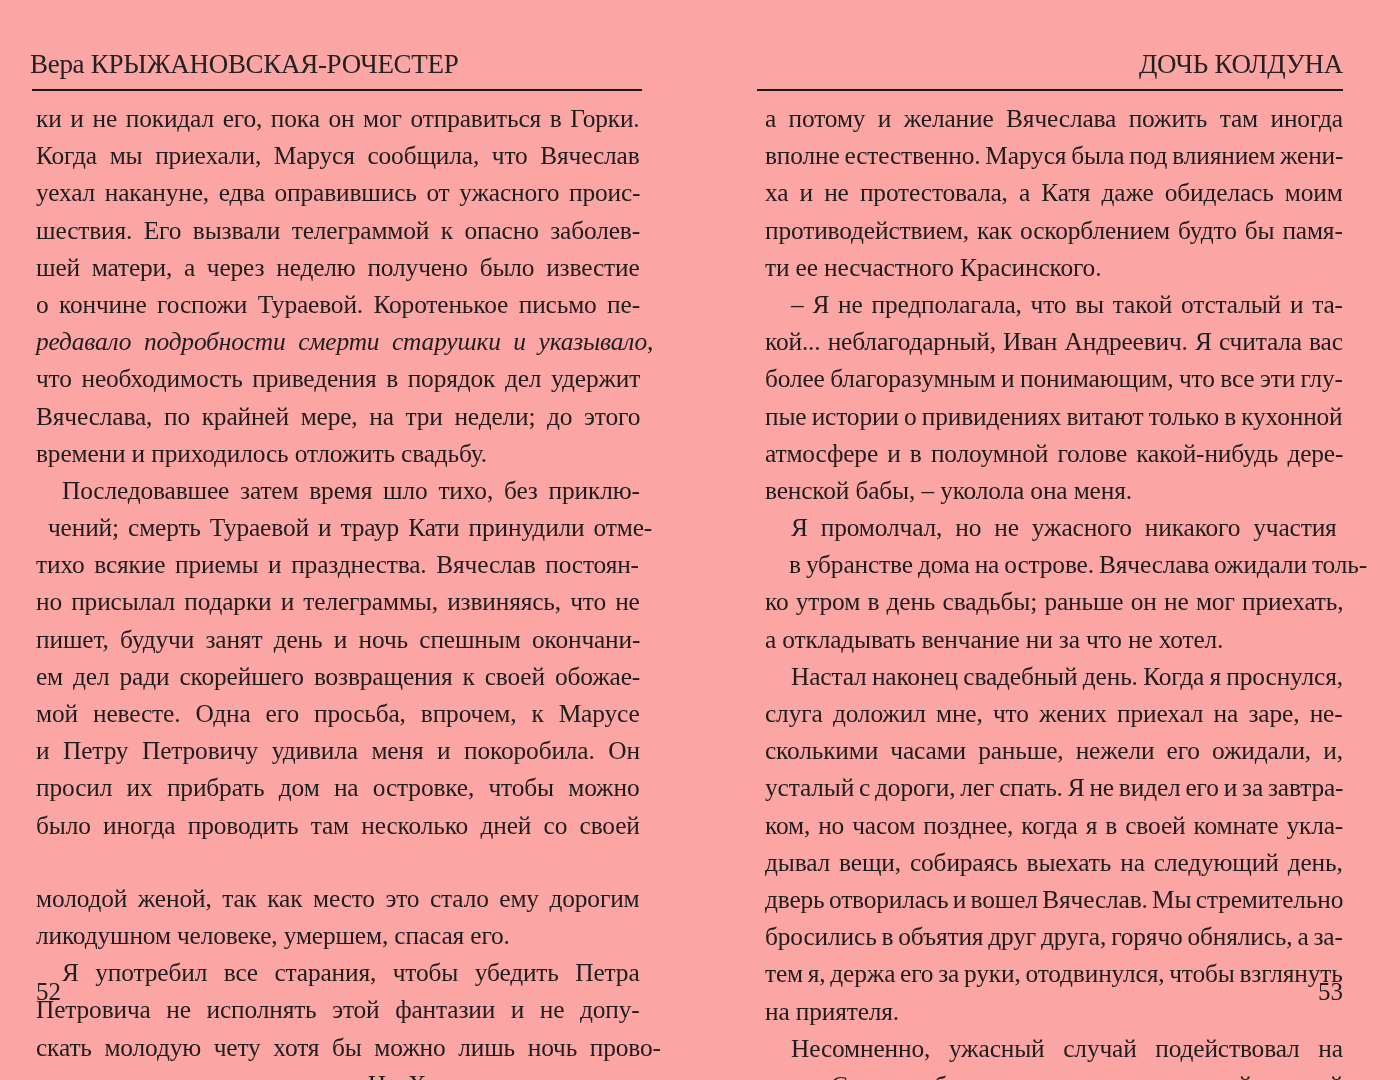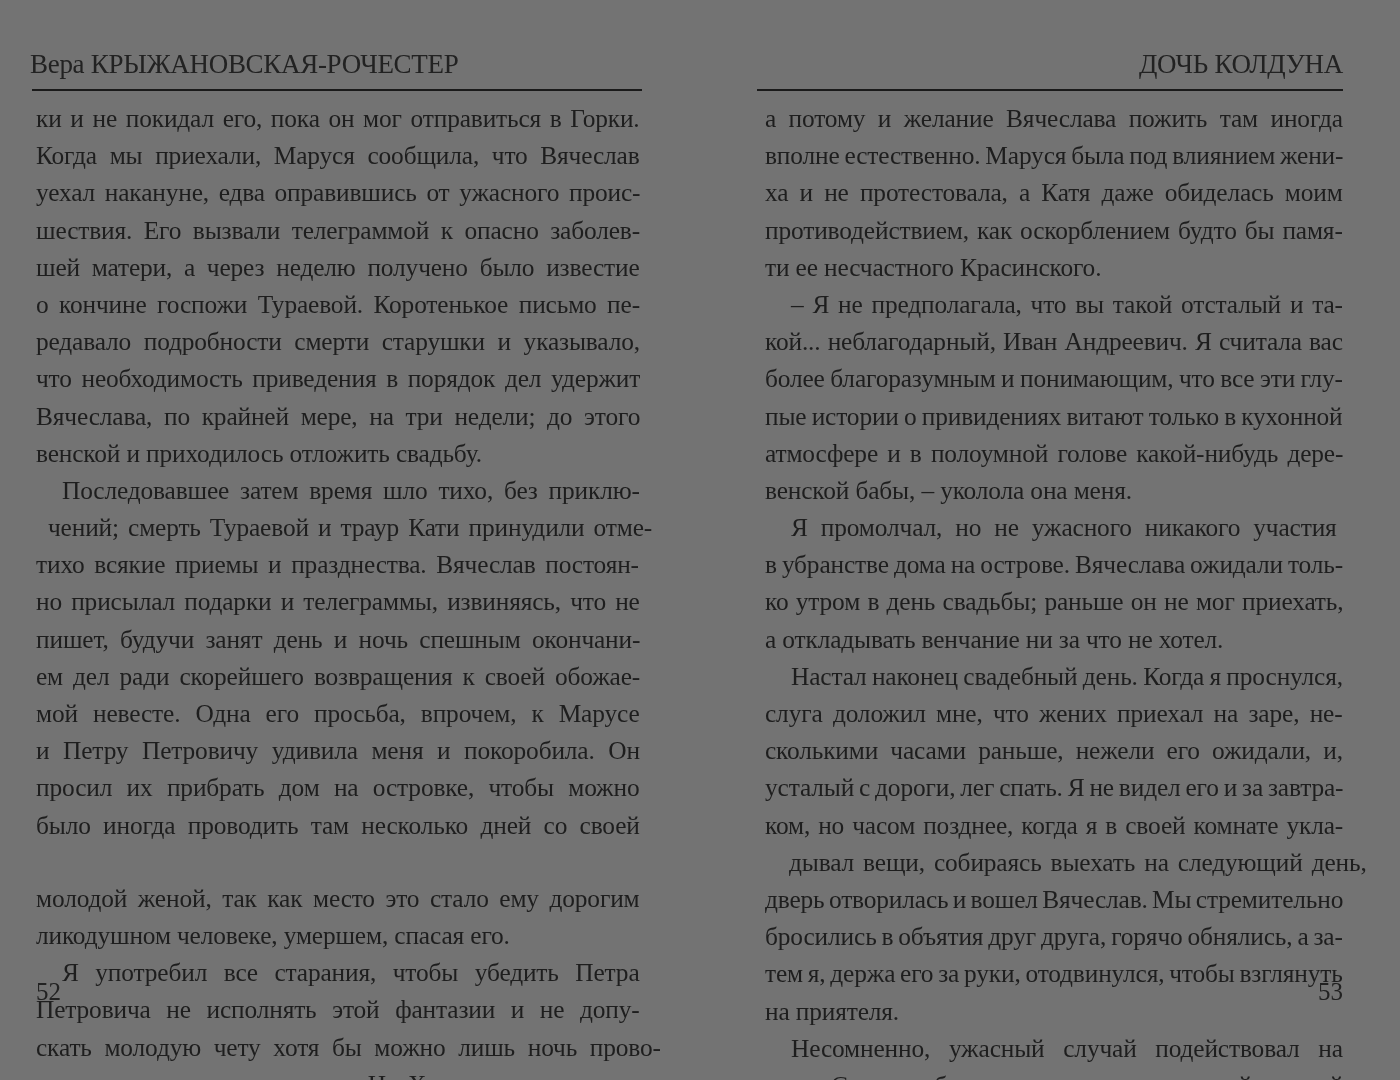--- a/index.html
+++ b/index.html
@@ -4,21 +4,21 @@
 <style>
   html, body {
     margin: 0; padding: 0;
     width: 1400px; height: 1080px;
     background: #ffffff;
     overflow: hidden;
   }
   .spread {
     position: relative;
     width: 1400px; height: 1080px;
-    background: #737373;
+    background: #fca5a5;
     font-family: "Liberation Serif", "DejaVu Serif", serif;
     color: #1e1e1e;
   }
   .page {
     position: absolute;
     top: 0;
     height: 1080px;
   }
   .page.left  { left: 22px;  width: 612px; }
   .page.right { left: 765px; width: 578px; }
@@ -87,24 +87,24 @@
   <div class="page left">
     <div class="running-head">Вера КРЫЖАНОВСКАЯ-РОЧЕСТЕР</div>
     <div class="head-rule"></div>
     <div class="body-text" id="left-body">
         <span class="line" style="display: block; word-spacing: 2.5px; text-align-last: left;">ки и не покидал его, пока он мог отправиться в Горки.</span>
         <span class="line" style="display: block; word-spacing: 6.5px; text-align-last: left;">Когда мы приехали, Маруся сообщила, что Вячеслав</span>
         <span class="line" style="display: block; word-spacing: 3.5px; text-align-last: left;">уехал накануне, едва оправившись от ужасного проис-</span>
         <span class="line" style="display: block; word-spacing: 5.33333px; text-align-last: left;">шествия. Его вызвали телеграммой к опасно заболев-</span>
         <span class="line" style="display: block; word-spacing: 5.57143px; text-align-last: left;">шей матери, а через неделю получено было известие</span>
         <span class="line" style="display: block; word-spacing: 4.33333px; text-align-last: left;">о кончине госпожи Тураевой. Коротенькое письмо пе-</span>
-        <span class="line" style="display: block; word-spacing: 6.4px; text-align-last: left;">редавало подробности смерти старушки и указывало,</span>
+        <span class="line" style="display: block; word-spacing: 6.4px; text-align-last: left; font-style: italic;">редавало подробности смерти старушки и указывало,</span>
         <span class="line" style="display: block; word-spacing: 3.5px; text-align-last: left;">что необходимость приведения в порядок дел удержит</span>
         <span class="line" style="display: block; word-spacing: 5.5px; text-align-last: left;">Вячеслава, по крайней мере, на три недели; до этого</span>
-        <span class="line last">венской и приходилось отложить свадьбу.</span>
+        <span class="line last">времени и приходилось отложить свадьбу.</span>
         <span class="line indent" style="display: block; word-spacing: 4.66667px; text-align-last: left;">Последовавшее затем время шло тихо, без приклю-</span>
         <span class="line" style="display: block; word-spacing: 2.85714px; text-align-last: left; margin-left: 12px;">чений; смерть Тураевой и траур Кати принудили отме-</span>
         <span class="line" style="display: block; word-spacing: 3.5px; text-align-last: left;">тихо всякие приемы и празднества. Вячеслав постоян-</span>
         <span class="line" style="display: block; word-spacing: 3px; text-align-last: left;">но присылал подарки и телеграммы, извиняясь, что не</span>
         <span class="line" style="display: block; word-spacing: 5.14286px; text-align-last: left;">пишет, будучи занят день и ночь спешным окончани-</span>
         <span class="line" style="display: block; word-spacing: 3.85714px; text-align-last: left;">ем дел ради скорейшего возвращения к своей обожае-</span>
         <span class="line" style="display: block; word-spacing: 8.85714px; text-align-last: left;">мой невесте. Одна его просьба, впрочем, к Марусе</span>
         <span class="line" style="display: block; word-spacing: 7.42857px; text-align-last: left;">и Петру Петровичу удивила меня и покоробила. Он</span>
         <span class="line" style="display: block; word-spacing: 8.14286px; text-align-last: left;">просил их прибрать дом на островке, чтобы можно</span>
         <span class="line" style="display: block; word-spacing: 6.14286px; text-align-last: left;">было иногда проводить там несколько дней со своей</span>
@@ -127,29 +127,29 @@
         <span class="line" style="display: block; word-spacing: 5px; text-align-last: left;">ха и не протестовала, а Катя даже обиделась моим</span>
         <span class="line" style="display: block; word-spacing: 1.8px; text-align-last: left;">противодействием, как оскорблением будто бы памя-</span>
         <span class="line last">ти ее несчастного Красинского.</span>
         <span class="line indent" style="display: block; word-spacing: 2.66667px; text-align-last: left;">– Я не предполагала, что вы такой отсталый и та-</span>
         <span class="line" style="display: block; word-spacing: 1px; text-align-last: left;">кой... неблагодарный, Иван Андреевич. Я считала вас</span>
         <span class="line" style="display: block; word-spacing: -0.714286px; text-align-last: left;">более благоразумным и понимающим, что все эти глу-</span>
         <span class="line" style="display: block; word-spacing: -1px; text-align-last: left;">пые истории о привидениях витают только в кухонной</span>
         <span class="line" style="display: block; word-spacing: 3px; text-align-last: left;">атмосфере и в полоумной голове какой-нибудь дере-</span>
         <span class="line last">венской бабы, – уколола она меня.</span>
         <span class="line indent" style="display: block; word-spacing: 6.83333px; text-align-last: left;">Я промолчал, но не ужасного никакого участия</span>
-        <span class="line" style="display: block; word-spacing: -1.14286px; text-align-last: left;">в убранстве дома на острове. Вячеслава ожидали толь-</span>
+        <span class="line" style="display: block; word-spacing: -1.14286px; text-align-last: left; margin-left: 24px;">в убранстве дома на острове. Вячеслава ожидали толь-</span>
         <span class="line" style="display: block; word-spacing: 1.11111px; text-align-last: left;">ко утром в день свадьбы; раньше он не мог приехать,</span>
         <span class="line last">а откладывать венчание ни за что не хотел.</span>
         <span class="line indent" style="display: block; word-spacing: -0.833333px; text-align-last: left;">Настал наконец свадебный день. Когда я проснулся,</span>
         <span class="line" style="display: block; word-spacing: 4.125px; text-align-last: left;">слуга доложил мне, что жених приехал на заре, не-</span>
         <span class="line" style="display: block; word-spacing: 6px; text-align-last: left;">сколькими часами раньше, нежели его ожидали, и,</span>
         <span class="line" style="display: block; word-spacing: -1.27273px; text-align-last: left;">усталый с дороги, лег спать. Я не видел его и за завтра-</span>
         <span class="line" style="display: block; word-spacing: 1.88889px; text-align-last: left;">ком, но часом позднее, когда я в своей комнате укла-</span>
-        <span class="line" style="display: block; word-spacing: 2.83333px; text-align-last: left; margin-left: 24px;">дывал вещи, собираясь выехать на следующий день,</span>
+        <span class="line" style="display: block; word-spacing: 2.83333px; text-align-last: left;">дывал вещи, собираясь выехать на следующий день,</span>
         <span class="line" style="display: block; word-spacing: -1.83333px; text-align-last: left;">дверь отворилась и вошел Вячеслав. Мы стремительно</span>
         <span class="line" style="display: block; word-spacing: -1.25px; text-align-last: left;">бросились в объятия друг друга, горячо обнялись, а за-</span>
         <span class="line" style="display: block; word-spacing: -1.375px; text-align-last: left;">тем я, держа его за руки, отодвинулся, чтобы взглянуть</span>
         <span class="line last">на приятеля.</span>
         <span class="line indent" style="display: block; word-spacing: 12.5px; text-align-last: left;">Несомненно, ужасный случай подействовал на</span>
         <span class="line" style="display: block; word-spacing: 6.8px; text-align-last: left;">него. Сильная бледность сменила прежний свежий</span>
       </div>
     <div class="folio">53</div>
   </div>
 

